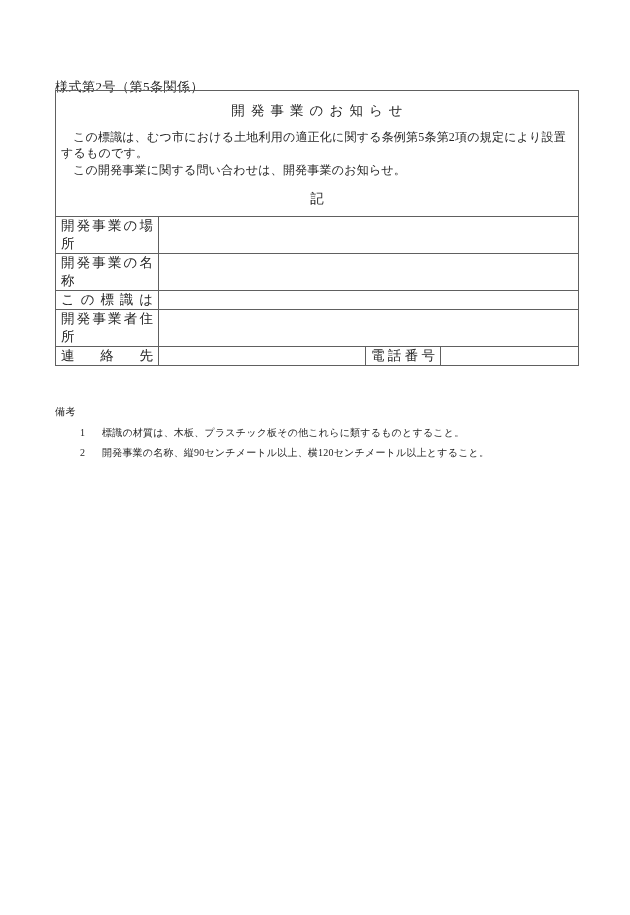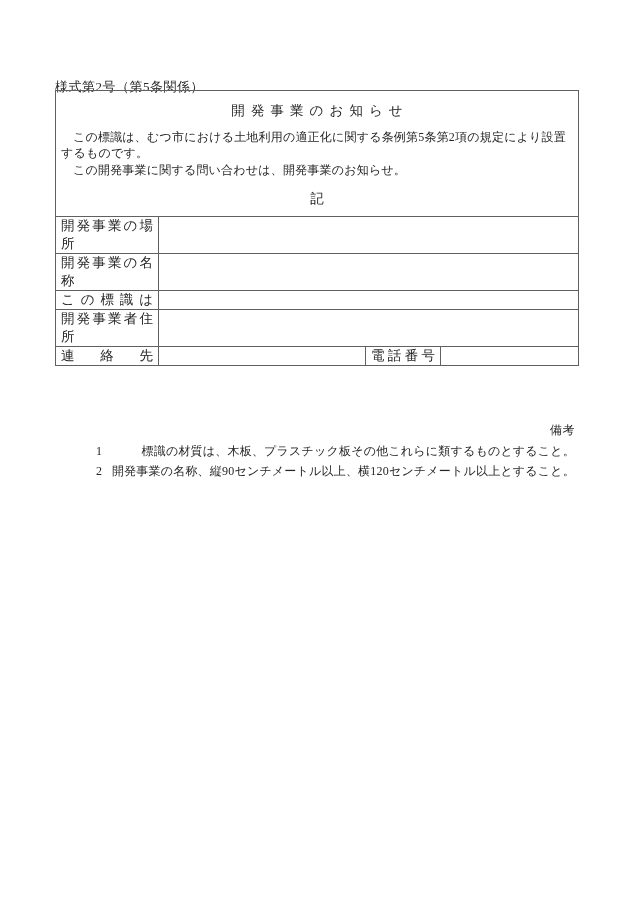--- a/index.html
+++ b/index.html
@@ -64,24 +64,23 @@
   tr.field-row{height:18px;}
   tr.usage-row{height:75px;}
   td.lbl{
     text-align:justify;
     text-align-last:justify;
     padding:0 6px;
   }
   td.val{padding:0 4px;}
 
   .remarks{
-    position:absolute;left:55px;top:420px;
-    font-size:12px;line-height:20.5px;
+    position:absolute;left:55px;top:402px;
+    font-size:10px;line-height:20.5px;
     width:520px;
-    text-align:right;
   }
   .remarks-heading{letter-spacing:0.5px;}
   .remark-item{display:flex;padding-left:25px;}
   .remark-num{width:22px;flex:none;}
   .remark-text{flex:1;letter-spacing:0.2px;}
 </style>
 </head>
 <body>
 
 <div class="page">

